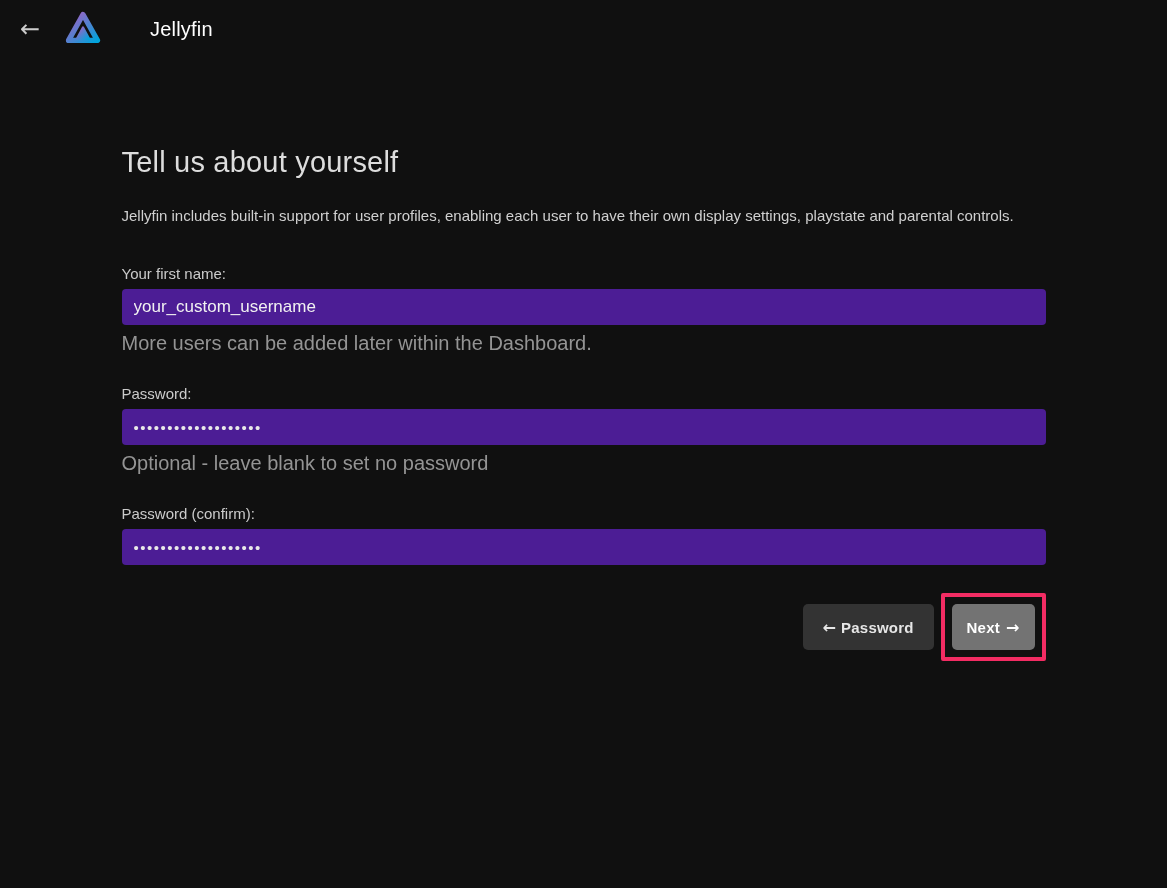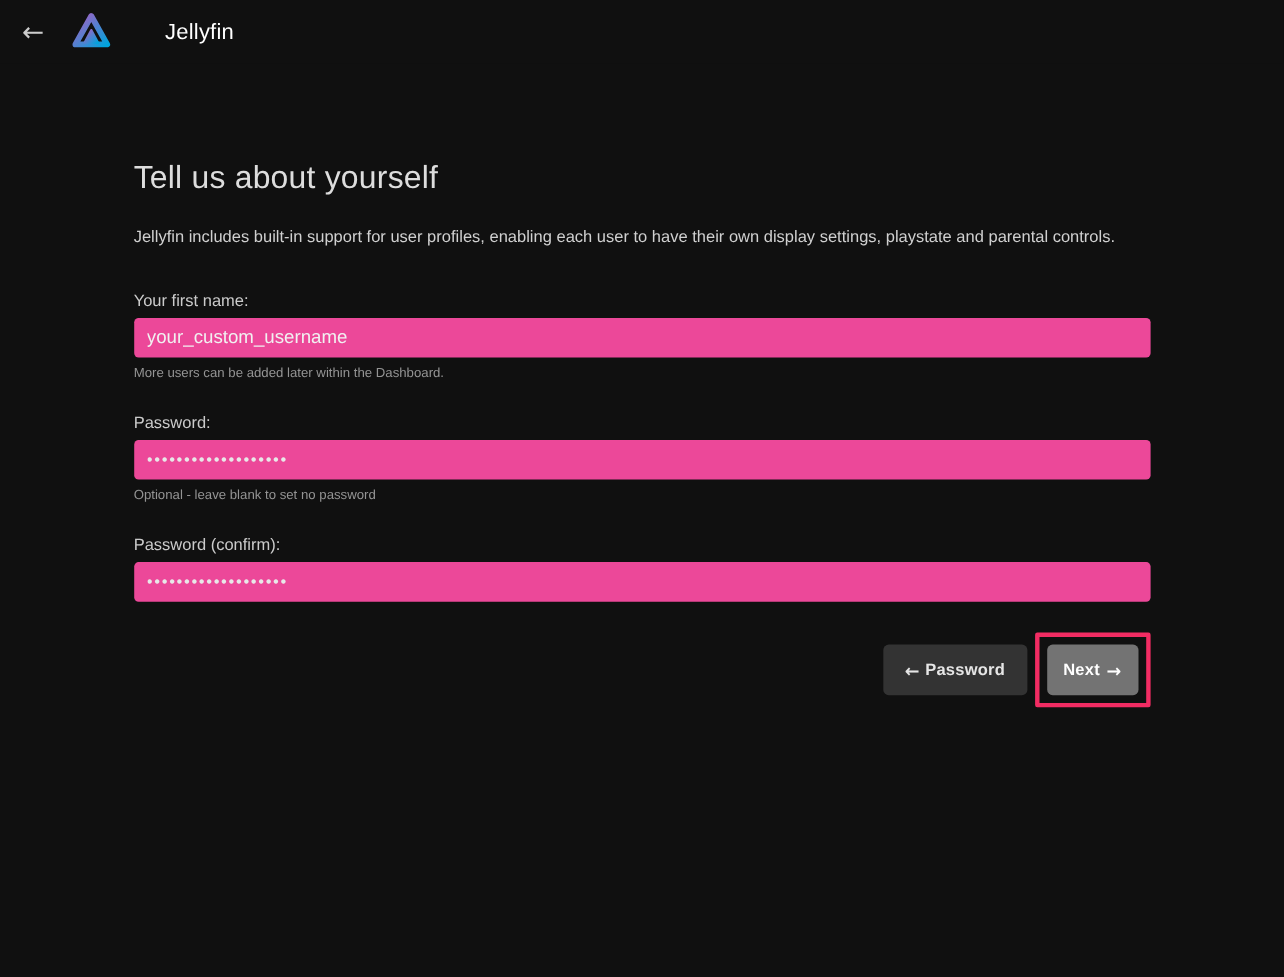--- a/index.html
+++ b/index.html
@@ -67,37 +67,37 @@
   .field label {
     display: block;
     font-size: 15px;
     color: #cbcbcb;
     margin-bottom: 7px;
   }
   .field input {
     display: block;
     width: 100%;
     height: 36px;
-    background: #ec4899;
+    background: #4c1d95;
     border: none;
     border-radius: 4px;
     padding: 0 12px;
     color: #f1f1f1;
     font-size: 17px;
     font-family: "Liberation Sans", sans-serif;
     outline: none;
   }
   .field input[type="password"] {
     font-size: 15px;
     letter-spacing: 1.5px;
     color: #e8e8e8;
   }
   .helper {
     margin-top: 7px;
-    font-size: 12px;
+    font-size: 20px;
     color: #949494;
   }
 
   
   .buttons-row {
     margin-top: 28px;
     display: flex;
     justify-content: flex-end;
     align-items: center;
   }

